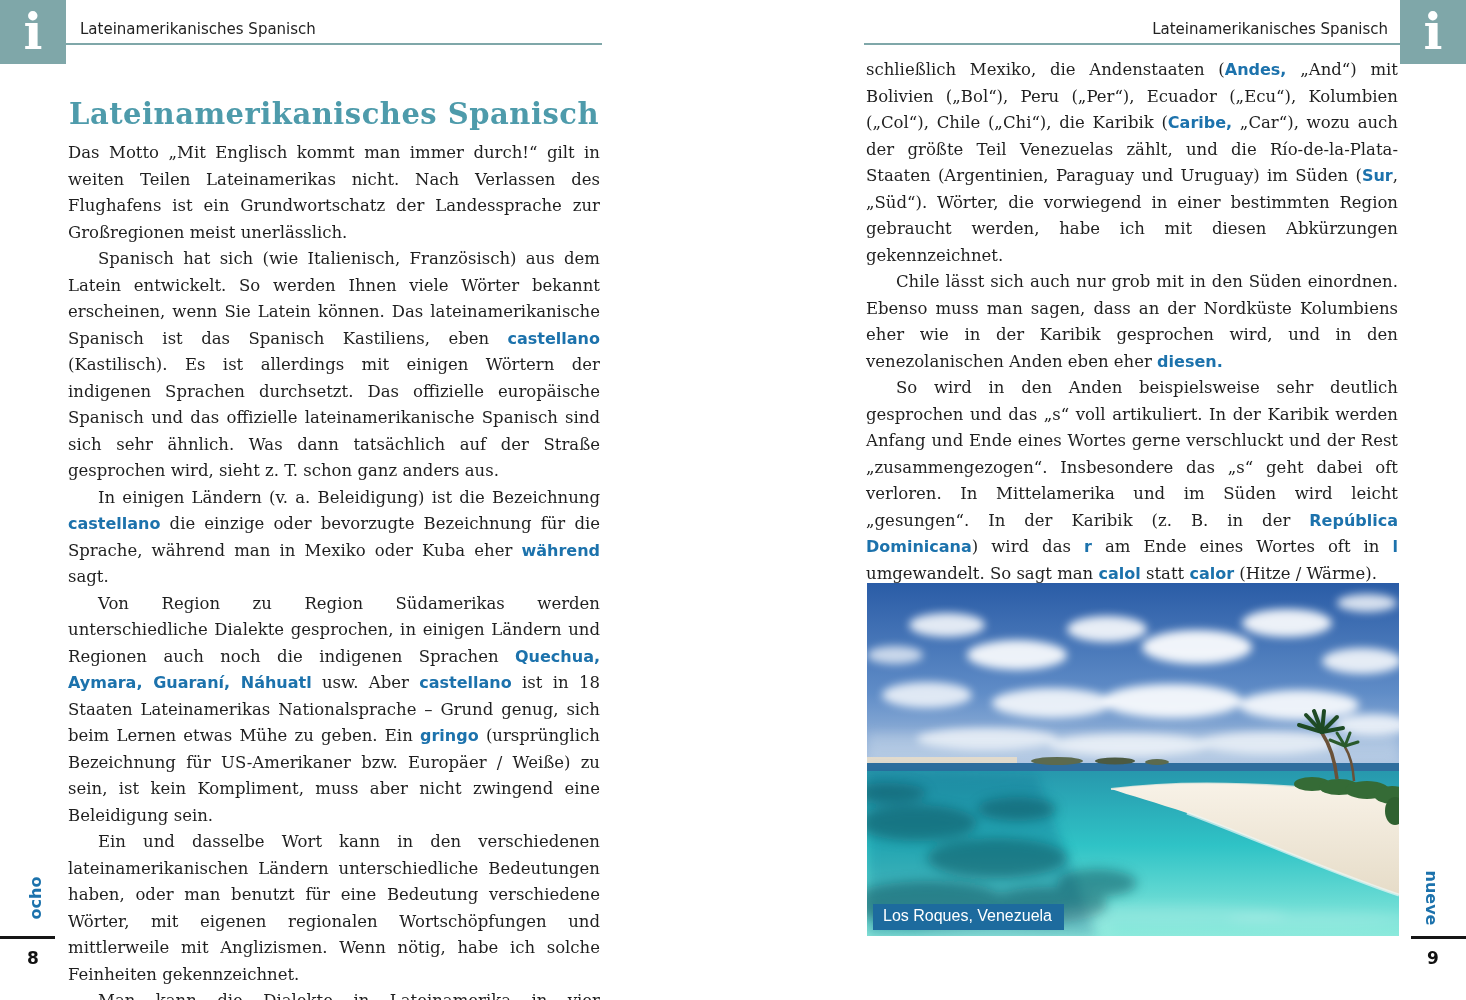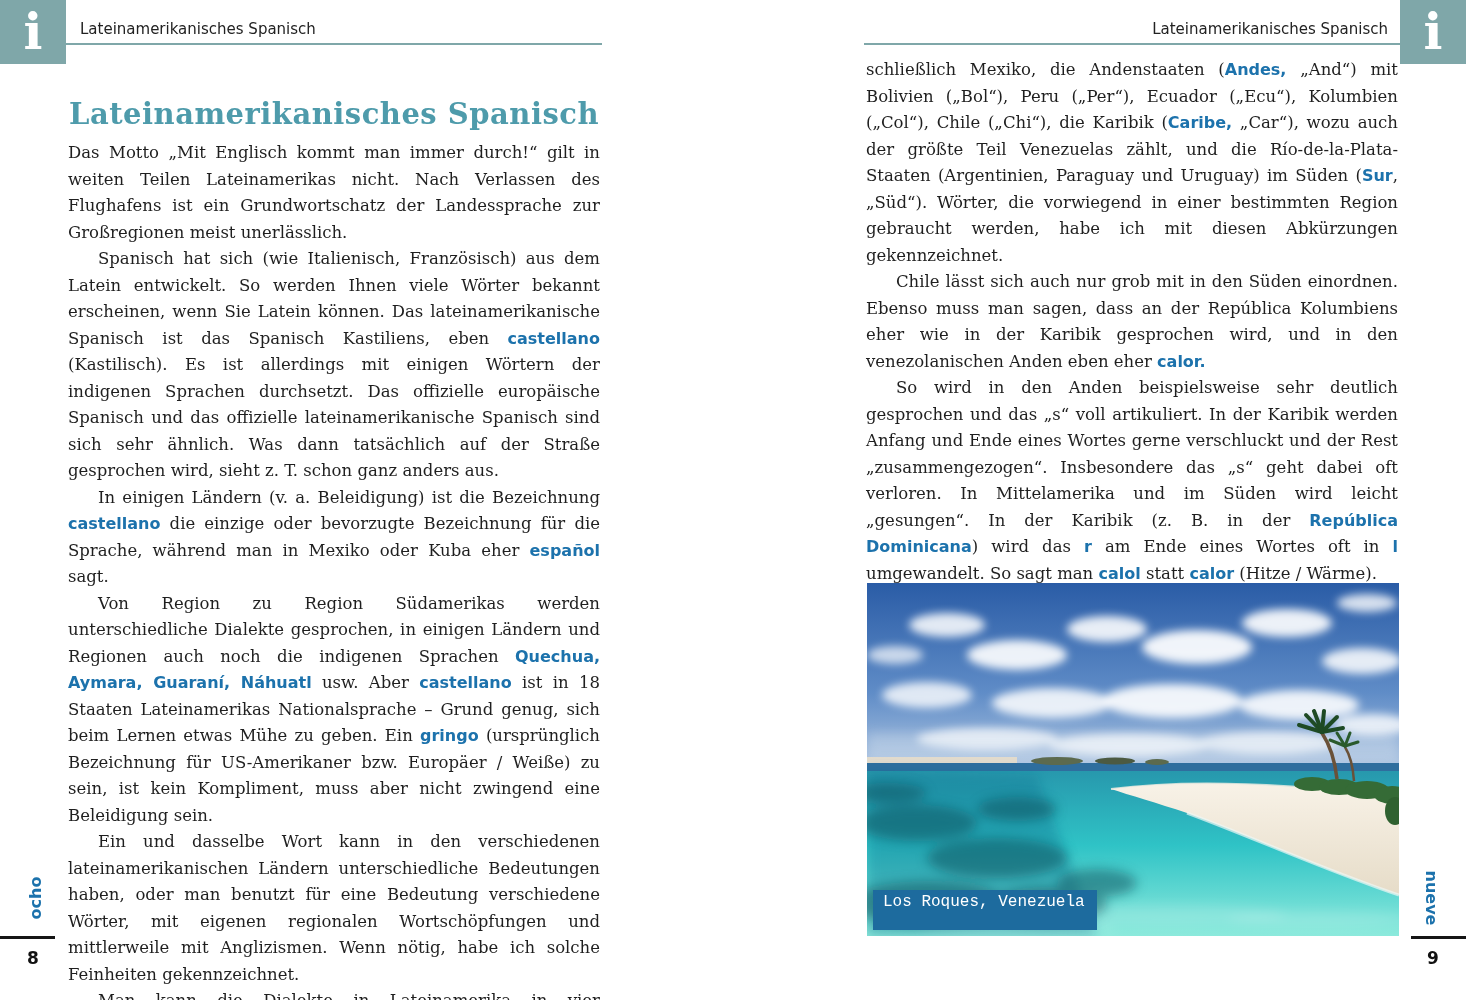--- a/index.html
+++ b/index.html
@@ -49,21 +49,21 @@
     font-family:"DejaVu Sans",sans-serif;font-weight:bold;color:var(--accent);
     font-size:16px;
   }
   
   .photo{
     position:absolute;left:867px;top:583px;width:532px;height:353px;overflow:hidden;
   }
   .photo svg{display:block;width:100%;height:100%;}
   .photo-caption{
     position:absolute;left:6px;bottom:6px;background:var(--caption-bg);color:#fff;
-    font-family:Liberation Mono, monospace;font-size:16px;padding:3px 12px 19px 10px;
+    font-family:Liberation Sans, sans-serif;font-size:16px;padding:3px 12px 5px 10px;
     white-space:nowrap;
   }
   
   .foot-rule{position:absolute;top:936px;height:3px;background:var(--rule);}
   .foot-rule.left{left:0;width:55px;}
   .foot-rule.right{left:1411px;width:55px;}
   .pagenum{
     position:absolute;top:948px;width:30px;text-align:center;
     font-family:"DejaVu Sans",sans-serif;font-weight:bold;font-size:17px;color:#111;
   }
@@ -91,28 +91,28 @@
     <span>i</span>
   </div>
   <div class="running-head right">Lateinamerikanisches Spanisch</div>
   <div class="head-rule right"></div>
 
   <h1 class="page-title">Lateinamerikanisches Spanisch</h1>
 
   <div class="col col-left">
       <p class="para"><span>Das Motto „Mit Englisch kommt man immer durch!“ gilt in weiten Teilen Lateinamerikas nicht. Nach Verlassen des Flughafens ist ein Grundwortschatz der Landessprache zur Großregionen meist unerlässlich.</span></p>
       <p class="para indent"><span>Spanisch hat sich (wie Italienisch, Französisch) aus dem Latein entwickelt. So werden Ihnen viele Wörter bekannt erscheinen, wenn Sie Latein können. Das lateinamerikanische Spanisch ist das Spanisch Kastiliens, eben </span><span class="accent">castellano</span><span> (Kastilisch). Es ist allerdings mit einigen Wörtern der indigenen Sprachen durchsetzt. Das offizielle europäische Spanisch und das offizielle lateinamerikanische Spanisch sind sich sehr ähnlich. Was dann tatsächlich auf der Straße gesprochen wird, sieht z. T. schon ganz anders aus.</span></p>
-      <p class="para indent"><span>In einigen Ländern (v. a. Beleidigung) ist die Bezeichnung </span><span class="accent">castellano</span><span> die einzige oder bevorzugte Bezeichnung für die Sprache, während man in Mexiko oder Kuba eher </span><span class="accent">español</span><span> sagt.</span></p>
+      <p class="para indent"><span>In einigen Ländern (v. a. Beleidigung) ist die Bezeichnung </span><span class="accent">castellano</span><span> die einzige oder bevorzugte Bezeichnung für die Sprache, während man in Mexiko oder Kuba eher </span><span class="accent">während</span><span> sagt.</span></p>
       <p class="para indent"><span>Von Region zu Region Südamerikas werden unterschiedliche Dialekte gesprochen, in einigen Ländern und Regionen auch noch die indigenen Sprachen </span><span class="accent">Quechua, Aymara, Guaraní, Náhuatl</span><span> usw. Aber </span><span class="accent">castellano</span><span> ist in 18 Staaten Lateinamerikas Nationalsprache – Grund genug, sich beim Lernen etwas Mühe zu geben. Ein </span><span class="accent">gringo</span><span> (ursprünglich Bezeichnung für US-Amerikaner bzw. Europäer / Weiße) zu sein, ist kein Kompliment, muss aber nicht zwingend eine Beleidigung sein.</span></p>
       <p class="para indent"><span>Ein und dasselbe Wort kann in den verschiedenen lateinamerikanischen Ländern unterschiedliche Bedeutungen haben, oder man benutzt für eine Bedeutung verschiedene Wörter, mit eigenen regionalen Wortschöpfungen und mittlerweile mit Anglizismen. Wenn nötig, habe ich solche Feinheiten gekennzeichnet.</span></p>
       <p class="para indent"><span>Man kann die Dialekte in Lateinamerika in vier Großregionen unterteilen: Mittelamerika (</span></p>
     </div>
   <div class="col col-right">
       <p class="para"><span>schließlich Mexiko, die Andenstaaten (</span><span class="accent">Andes,</span><span> „And“) mit Bolivien („Bol“), Peru („Per“), Ecuador („Ecu“), Kolumbien („Col“), Chile („Chi“), die Karibik (</span><span class="accent">Caribe,</span><span> „Car“), wozu auch der größte Teil Venezuelas zählt, und die Río-de-la-Plata-Staaten (Argentinien, Paraguay und Uruguay) im Süden (</span><span class="accent">Sur</span><span>, „Süd“). Wörter, die vorwiegend in einer bestimmten Region gebraucht werden, habe ich mit diesen Abkürzungen gekennzeichnet.</span></p>
-      <p class="para indent"><span>Chile lässt sich auch nur grob mit in den Süden einordnen. Ebenso muss man sagen, dass an der República Kolumbiens eher wie in der Karibik gesprochen wird, und in den venezolanischen Anden eben eher </span><span class="accent">calor.</span></p>
+      <p class="para indent"><span>Chile lässt sich auch nur grob mit in den Süden einordnen. Ebenso muss man sagen, dass an der Nordküste Kolumbiens eher wie in der Karibik gesprochen wird, und in den venezolanischen Anden eben eher </span><span class="accent">diesen.</span></p>
       <p class="para indent"><span>So wird in den Anden beispielsweise sehr deutlich gesprochen und das „s“ voll artikuliert. In der Karibik werden Anfang und Ende eines Wortes gerne verschluckt und der Rest „zusammengezogen“. Insbesondere das „s“ geht dabei oft verloren. In Mittelamerika und im Süden wird leicht „gesungen“. In der Karibik (z. B. in der </span><span class="accent">República Dominicana</span><span>) wird das </span><span class="accent">r</span><span> am Ende eines Wortes oft in </span><span class="accent">l</span><span> umgewandelt. So sagt man </span><span class="accent">calol</span><span> statt </span><span class="accent">calor</span><span> (Hitze / Wärme).</span></p>
     </div>
 
   <figure class="photo" style="margin:0">
     <svg viewBox="0 0 532 353" preserveAspectRatio="none">
       <defs>
         <linearGradient id="sky" x1="0" y1="0" x2="0" y2="1">
           <stop offset="0" stop-color="#2A5CA6"></stop>
           <stop offset="0.6" stop-color="#5F8CC7"></stop>
           <stop offset="1" stop-color="#A9C2E0"></stop>

